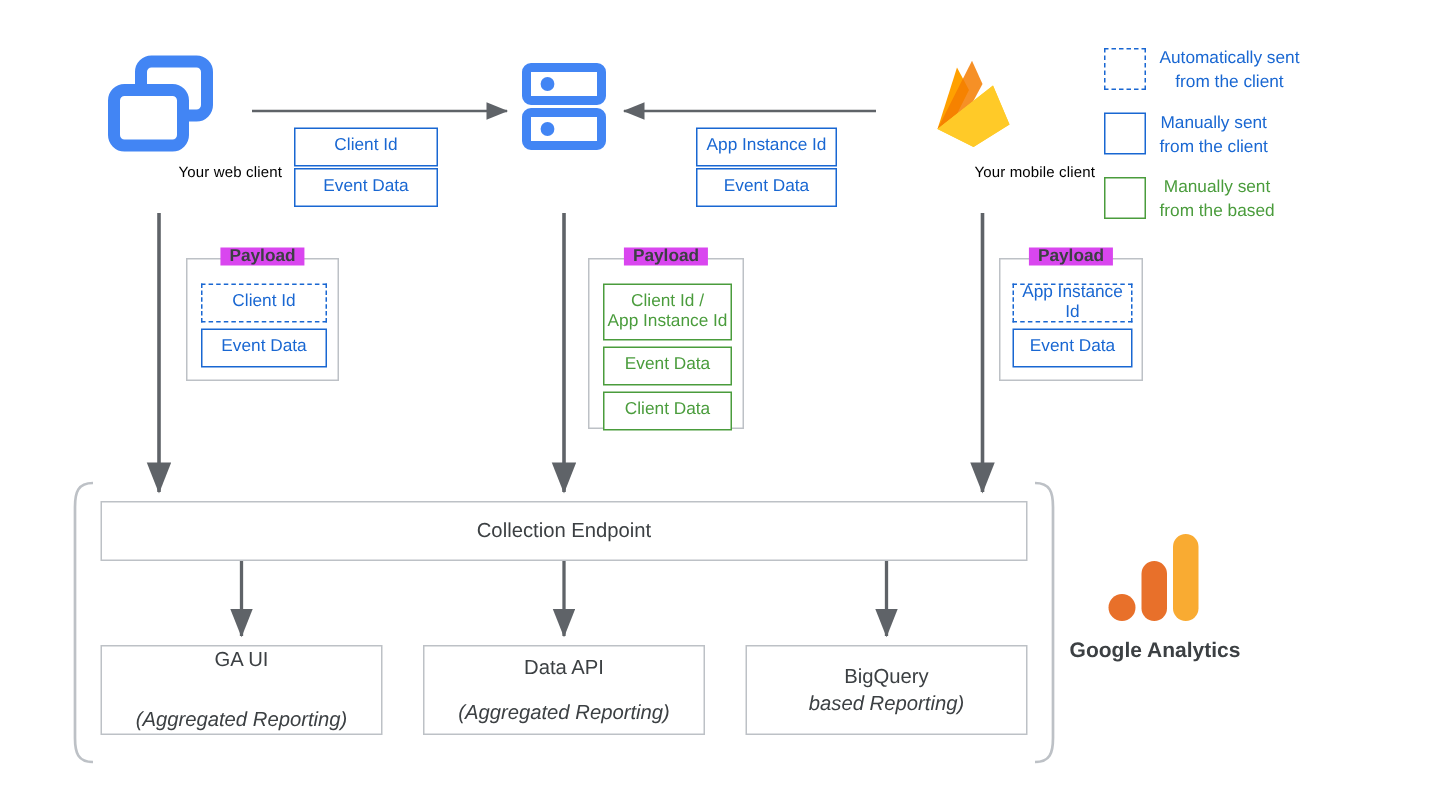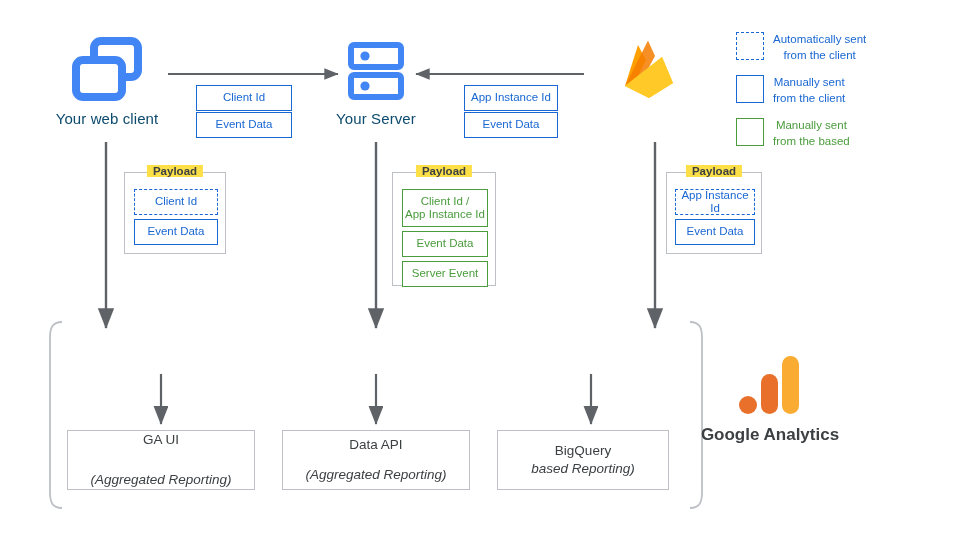--- a/index.html
+++ b/index.html
@@ -6,40 +6,40 @@
   body{
     width:960px;height:540px;background:#ffffff;
     font-family:"Liberation Sans", sans-serif;
     color:#3c4043;overflow:hidden;position:relative;
   }
   .canvas{position:absolute;left:0;top:0;width:960px;height:540px;}
   .abs{position:absolute;box-sizing:border-box;}
 
   
   .node-label{
-    font-size:15px;color:#0c4a6e;text-align:center;
+    font-size:10px;color:#000000;text-align:right;
     white-space:nowrap;letter-spacing:0.1px;
   }
 
   
   .chip{
     box-sizing:border-box;
     display:flex;align-items:center;justify-content:center;
     text-align:center;line-height:1.15;
     font-size:11.5px;background:#fff;
   }
   .chip.blue-solid{border:1.4px solid #1967d2;color:#1967d2;}
   .chip.blue-dash{border:1.4px dashed #1967d2;color:#1967d2;}
   .chip.green-solid{border:1.4px solid #4a9c3c;color:#4a9c3c;}
 
   
   .payload-box{border:1px solid #bdc1c6;background:#fff;}
   .payload-title{
     position:absolute;top:-8px;left:50%;transform:translateX(-50%);
-    background:#fde047;padding:0 6px;font-size:11.5px;font-weight:bold;
+    background:#d946ef;padding:0 6px;font-size:11.5px;font-weight:bold;
     color:#3c4043;white-space:nowrap;
   }
 
   
   .grey-box{
     border:1px solid #bdc1c6;background:#fff;
     display:flex;flex-direction:column;align-items:center;
     justify-content:center;text-align:center;
     font-size:13.5px;color:#3c4043;line-height:1.35;
   }
@@ -52,21 +52,21 @@
     flex:0 0 28px;margin-right:9px;
   }
   .sw-blue-dash{border:1.5px dashed #1967d2;}
   .sw-blue-solid{border:1.5px solid #1967d2;}
   .sw-green-solid{border:1.5px solid #4a9c3c;}
   .legend-text{font-size:11.5px;line-height:1.35;white-space:nowrap;text-align:center;}
   .t-blue{color:#1967d2;}
   .t-green{color:#4a9c3c;}
 
   .ga-caption{
-    font-size:17px;font-weight:bold;color:#3c4043;
+    font-size:14px;font-weight:bold;color:#3c4043;
     text-align:center;line-height:1.3;white-space:nowrap;
   }
   svg{display:block;overflow:visible;}
 </style>
 </head>
 <body>
 
 <div class="canvas">
 
   <svg class="abs" style="left:0;top:0;width:960px;height:540px;">
@@ -111,68 +111,71 @@
   <div class="abs chip blue-solid" style="left:196px;top:112px;width:96px;height:26px;">Event Data</div>
 
   <div class="abs" style="left:348px;top:42px;width:56px;height:58px;">
     <svg viewBox="0 0 56 58" width="56" height="58">
       <rect x="3" y="3" width="50" height="22" rx="3" ry="3" fill="#ffffff" stroke="#4285f4" stroke-width="6"></rect>
       <circle cx="17" cy="14" r="4.6" fill="#4285f4"></circle>
       <rect x="3" y="33" width="50" height="22" rx="3" ry="3" fill="#ffffff" stroke="#4285f4" stroke-width="6"></rect>
       <circle cx="17" cy="44" r="4.6" fill="#4285f4"></circle>
     </svg>
   </div>
-  <div class="abs node-label" style="left:296px;top:110px;width:160px;">Your Server</div>
 
   <div class="abs chip blue-solid" style="left:464px;top:85px;width:94px;height:26px;">App Instance Id</div>
   <div class="abs chip blue-solid" style="left:464px;top:112px;width:94px;height:26px;">Event Data</div>
 
   <div class="abs" style="left:618px;top:38px;width:62px;height:64px;">
     <svg viewBox="0 0 62 64" width="62" height="64">
       <path d="M7,48 L20,7 L28,22 L19,40 Z" fill="#ffa000"></path>
       <path d="M7,48 L30,2.5 L37,18 L23,44 Z" fill="#f57c00" opacity="0.85"></path>
       <path d="M7,48 L44,19 L55,45 L31,60 Z" fill="#ffca28"></path>
       <path d="M7,48 L31,60 L55,45 L44,19 Z" fill="#ffca28"></path>
     </svg>
   </div>
+  <div class="abs node-label" style="left:570px;top:110px;width:160px;">Your mobile client</div>
 
   <div class="abs payload-box" style="left:124px;top:172px;width:102px;height:82px;">
     <div class="payload-title">Payload</div>
     <div class="chip blue-dash" style="position:absolute;left:9px;top:16px;width:84px;height:26px;">Client Id</div>
     <div class="chip blue-solid" style="position:absolute;left:9px;top:46px;width:84px;height:26px;">Event Data</div>
   </div>
 
   <div class="abs payload-box" style="left:392px;top:172px;width:104px;height:114px;">
     <div class="payload-title">Payload</div>
     <div class="chip green-solid" style="position:absolute;left:9px;top:16px;width:86px;height:38px;flex-direction:column;">
       <span>Client Id /</span>
       <span>App Instance Id</span>
     </div>
     <div class="chip green-solid" style="position:absolute;left:9px;top:58px;width:86px;height:26px;">Event Data</div>
-    <div class="chip green-solid" style="position:absolute;left:9px;top:88px;width:86px;height:26px;">Server Event</div>
+    <div class="chip green-solid" style="position:absolute;left:9px;top:88px;width:86px;height:26px;">Client Data</div>
   </div>
 
   <div class="abs payload-box" style="left:666px;top:172px;width:96px;height:82px;">
     <div class="payload-title">Payload</div>
     <div class="chip blue-dash" style="position:absolute;left:8px;top:16px;width:80px;height:26px;">App Instance Id</div>
     <div class="chip blue-solid" style="position:absolute;left:8px;top:46px;width:80px;height:26px;">Event Data</div>
   </div>
 
+  <div class="abs grey-box" style="left:67px;top:334px;width:618px;height:40px;">
+    <span>Collection Endpoint</span>
+  </div>
 
   <div class="abs grey-box" style="left:67px;top:430px;width:188px;height:60px;justify-content:space-between;">
     <span>GA UI</span>
     <span class="sub">(Aggregated Reporting)</span>
   </div>
 
   <div class="abs grey-box" style="left:282px;top:430px;width:188px;height:60px;gap:12px;">
     <span>Data API</span>
     <span class="sub">(Aggregated Reporting)</span>
   </div>
 
-  <div class="abs grey-box" style="left:497px;top:430px;width:172px;height:60px;">
+  <div class="abs grey-box" style="left:497px;top:430px;width:188px;height:60px;">
     <span>BigQuery</span>
     <span class="sub">based Reporting)</span>
   </div>
 
   <div class="abs" style="left:738px;top:356px;width:64px;height:60px;">
     <svg viewBox="0 0 64 60" width="64" height="60">
       <rect x="44" y="0" width="17" height="58" rx="8.5" ry="8.5" fill="#f9ab32"></rect>
       <rect x="23" y="18" width="17" height="40" rx="8.5" ry="8.5" fill="#e8702a"></rect>
       <circle cx="10" cy="49" r="9" fill="#e8702a"></circle>
     </svg>

